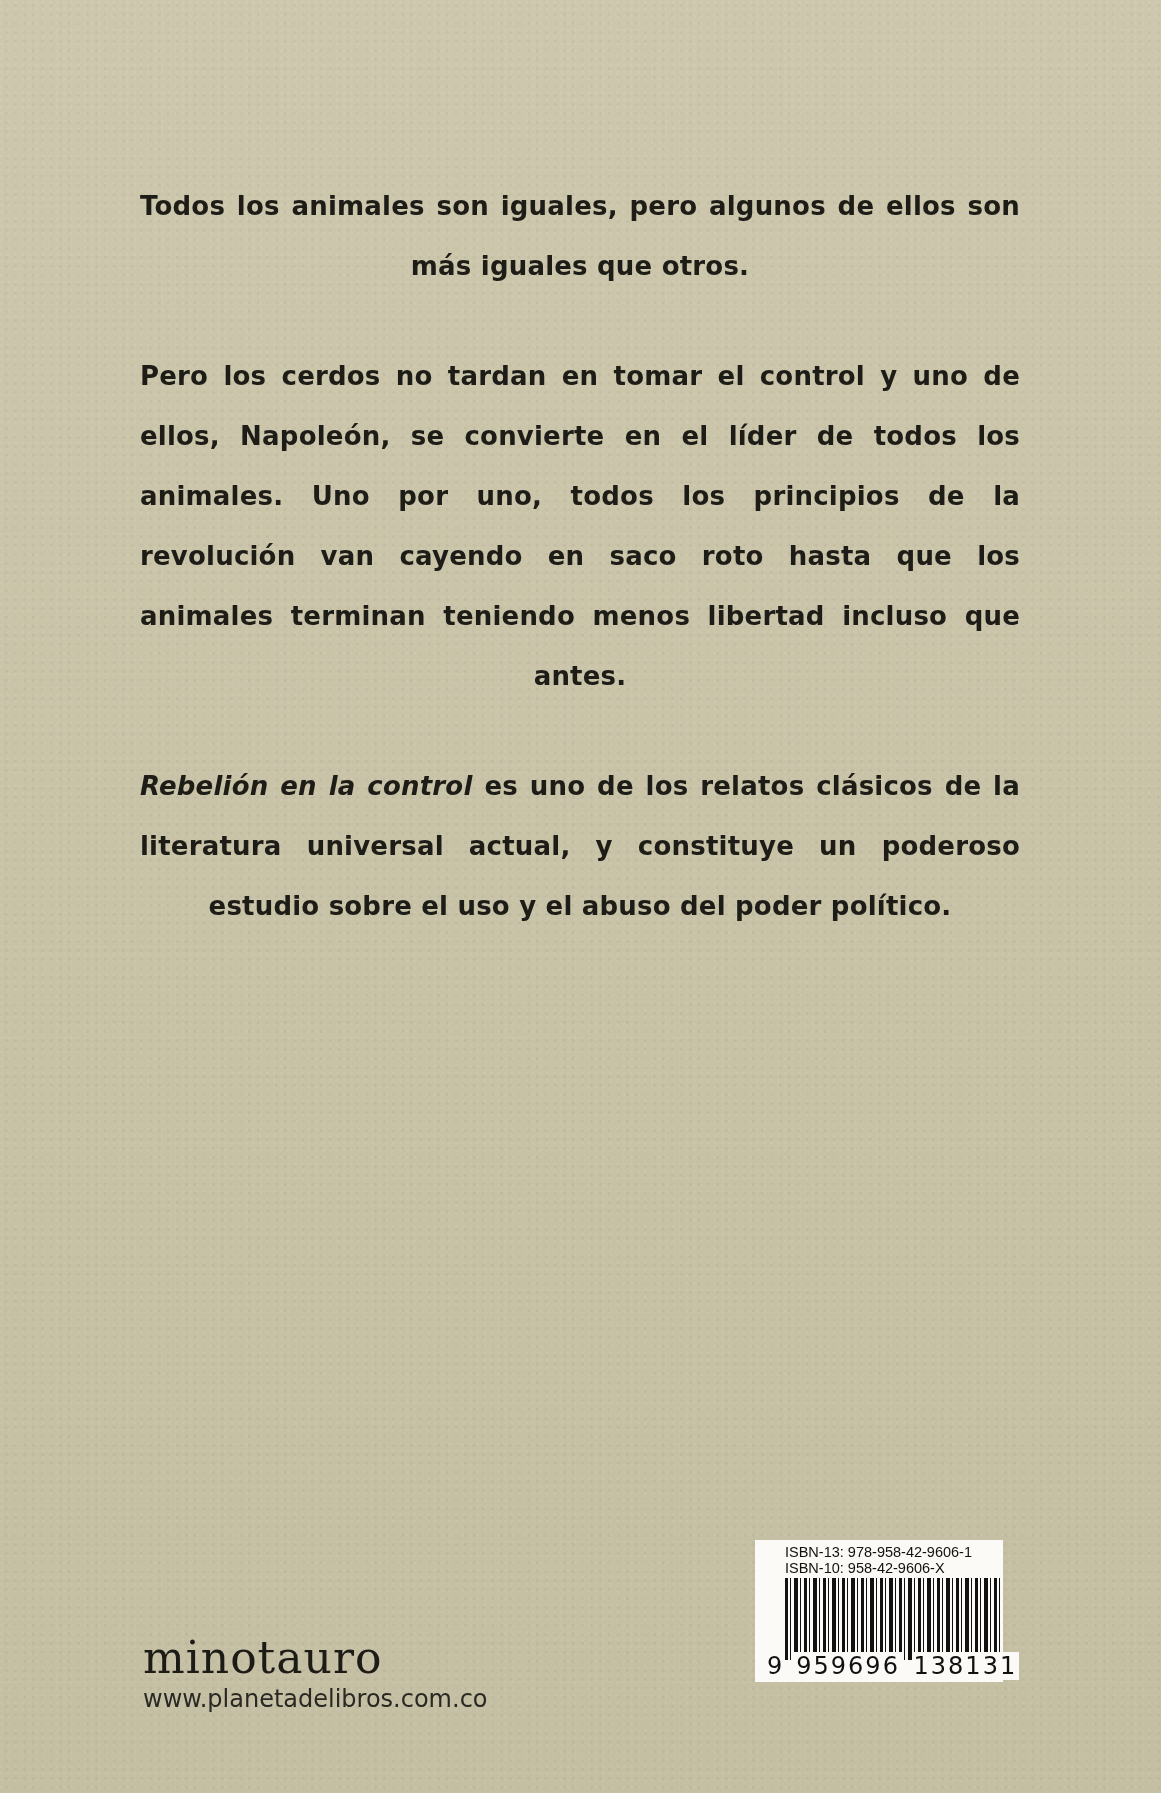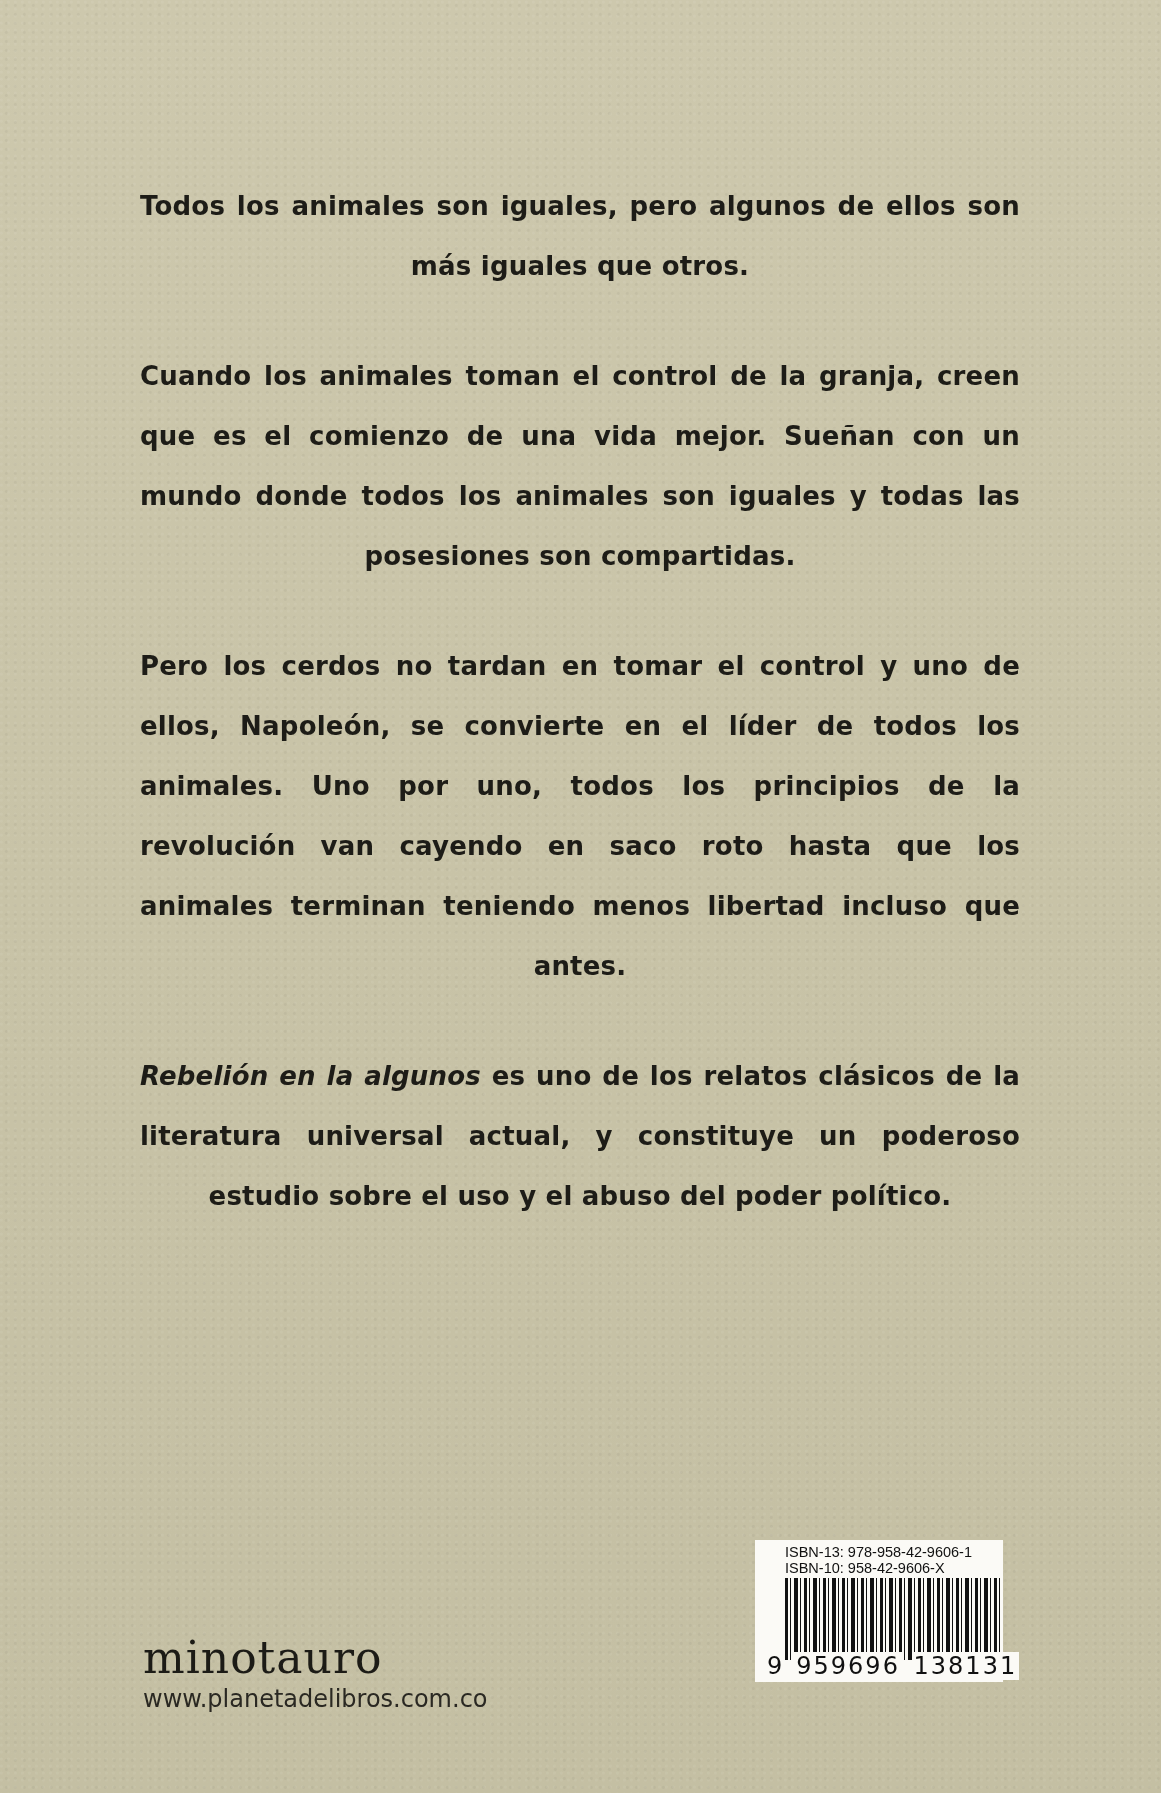--- a/index.html
+++ b/index.html
@@ -30,23 +30,22 @@
     background:repeating-linear-gradient(90deg,#111 0 3px,#fbfaf6 3px 5px,#111 5px 6px,#fbfaf6 6px 9px,#111 9px 13px,#fbfaf6 13px 15px,#111 15px 16px,#fbfaf6 16px 19px);}
   .barcode-digits{position:absolute;left:12px;top:112px;font-family:"DejaVu Sans",sans-serif;font-size:24px;color:#111;background:transparent;letter-spacing:2px;}
   .barcode-digits .lead{margin-right:10px;}
   .barcode-digits .grp{background:#fbfaf6;padding:0 2px;}
 </style>
 </head>
 <body>
 
 <div class="text-block">
   <p class="para p1">Todos los animales son iguales, pero algunos de ellos son más iguales que otros.</p>
-  <p class="para p2">Cuando los animales toman el control de la granja, creen que es el comienzo de una vida mejor. Sueñan con un mundo donde todos los animales son iguales y todas las posesiones son compartidas.</p>
   <p class="para p3">Pero los cerdos no tardan en tomar el control y uno de ellos, Napoleón, se convierte en el líder de todos los animales. Uno por uno, todos los principios de la revolución van cayendo en saco roto hasta que los animales terminan teniendo menos libertad incluso que antes.</p>
-  <p class="para p4"><em>Rebelión en la algunos</em><span> es uno de los relatos clásicos de la literatura universal actual, y constituye un poderoso estudio sobre el uso y el abuso del poder político.</span></p>
+  <p class="para p4"><em>Rebelión en la control</em><span> es uno de los relatos clásicos de la literatura universal actual, y constituye un poderoso estudio sobre el uso y el abuso del poder político.</span></p>
 </div>
 
 <div class="publisher">minotauro</div>
 <div class="website">www.planetadelibros.com.co</div>
 
 <div class="isbn-box">
   <div class="isbn-line isbn13">ISBN-13: 978-958-42-9606-1</div>
   <div class="isbn-line isbn10">ISBN-10: 958-42-9606-X</div>
   <div class="barcode"></div>
   <div class="barcode-digits">

